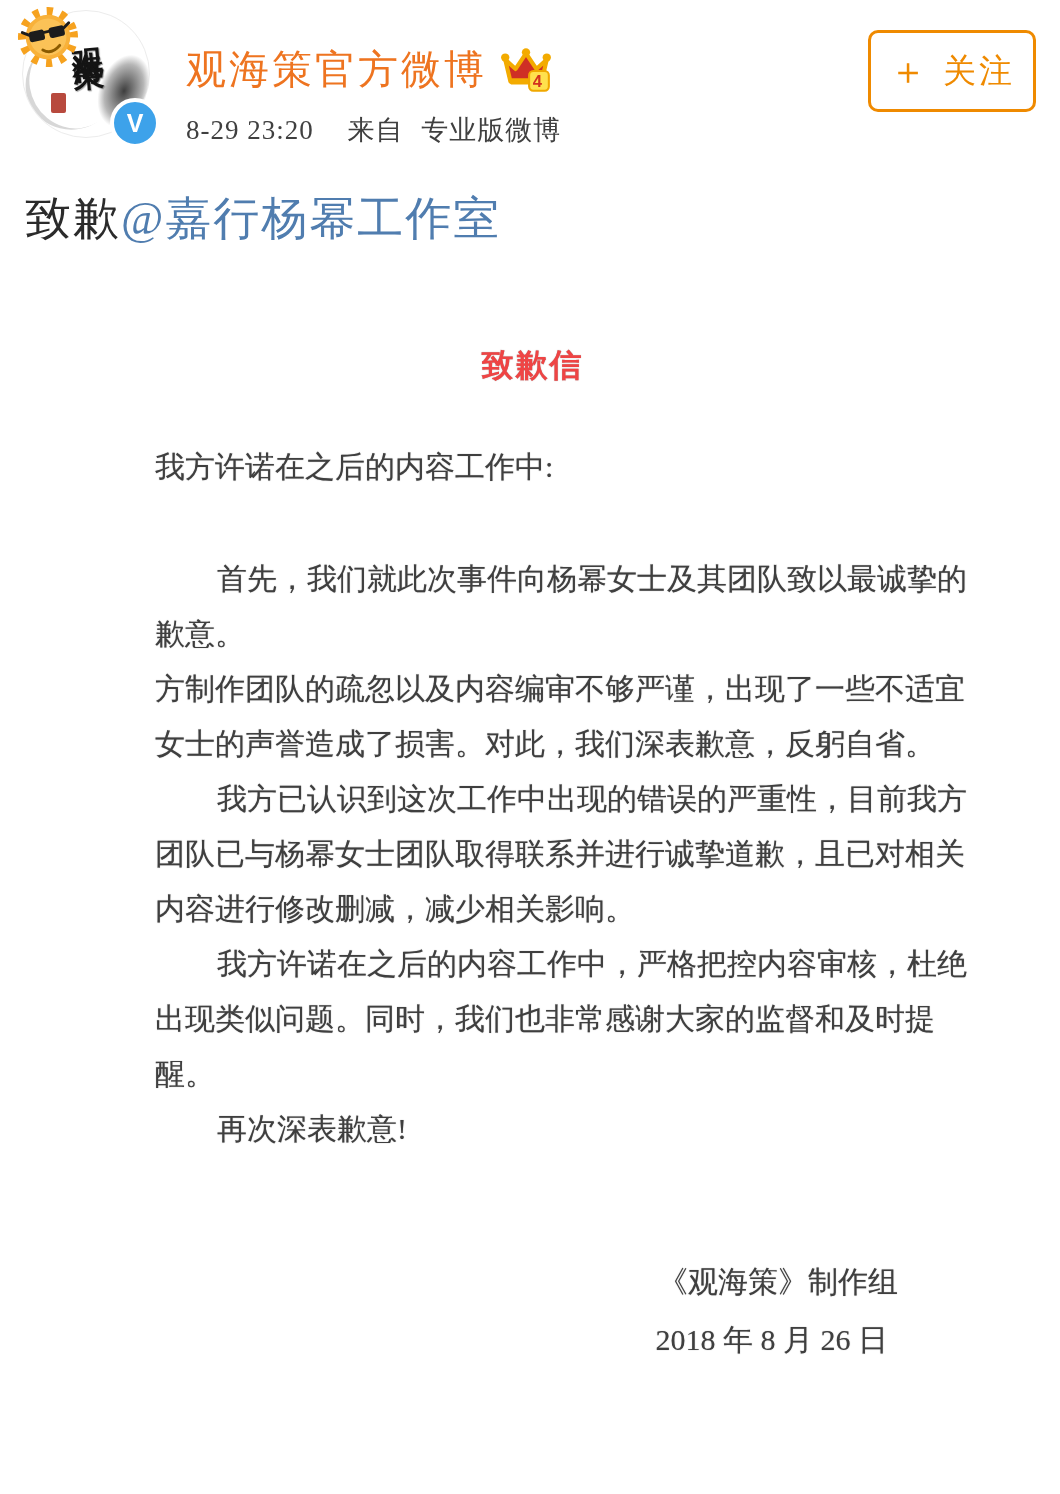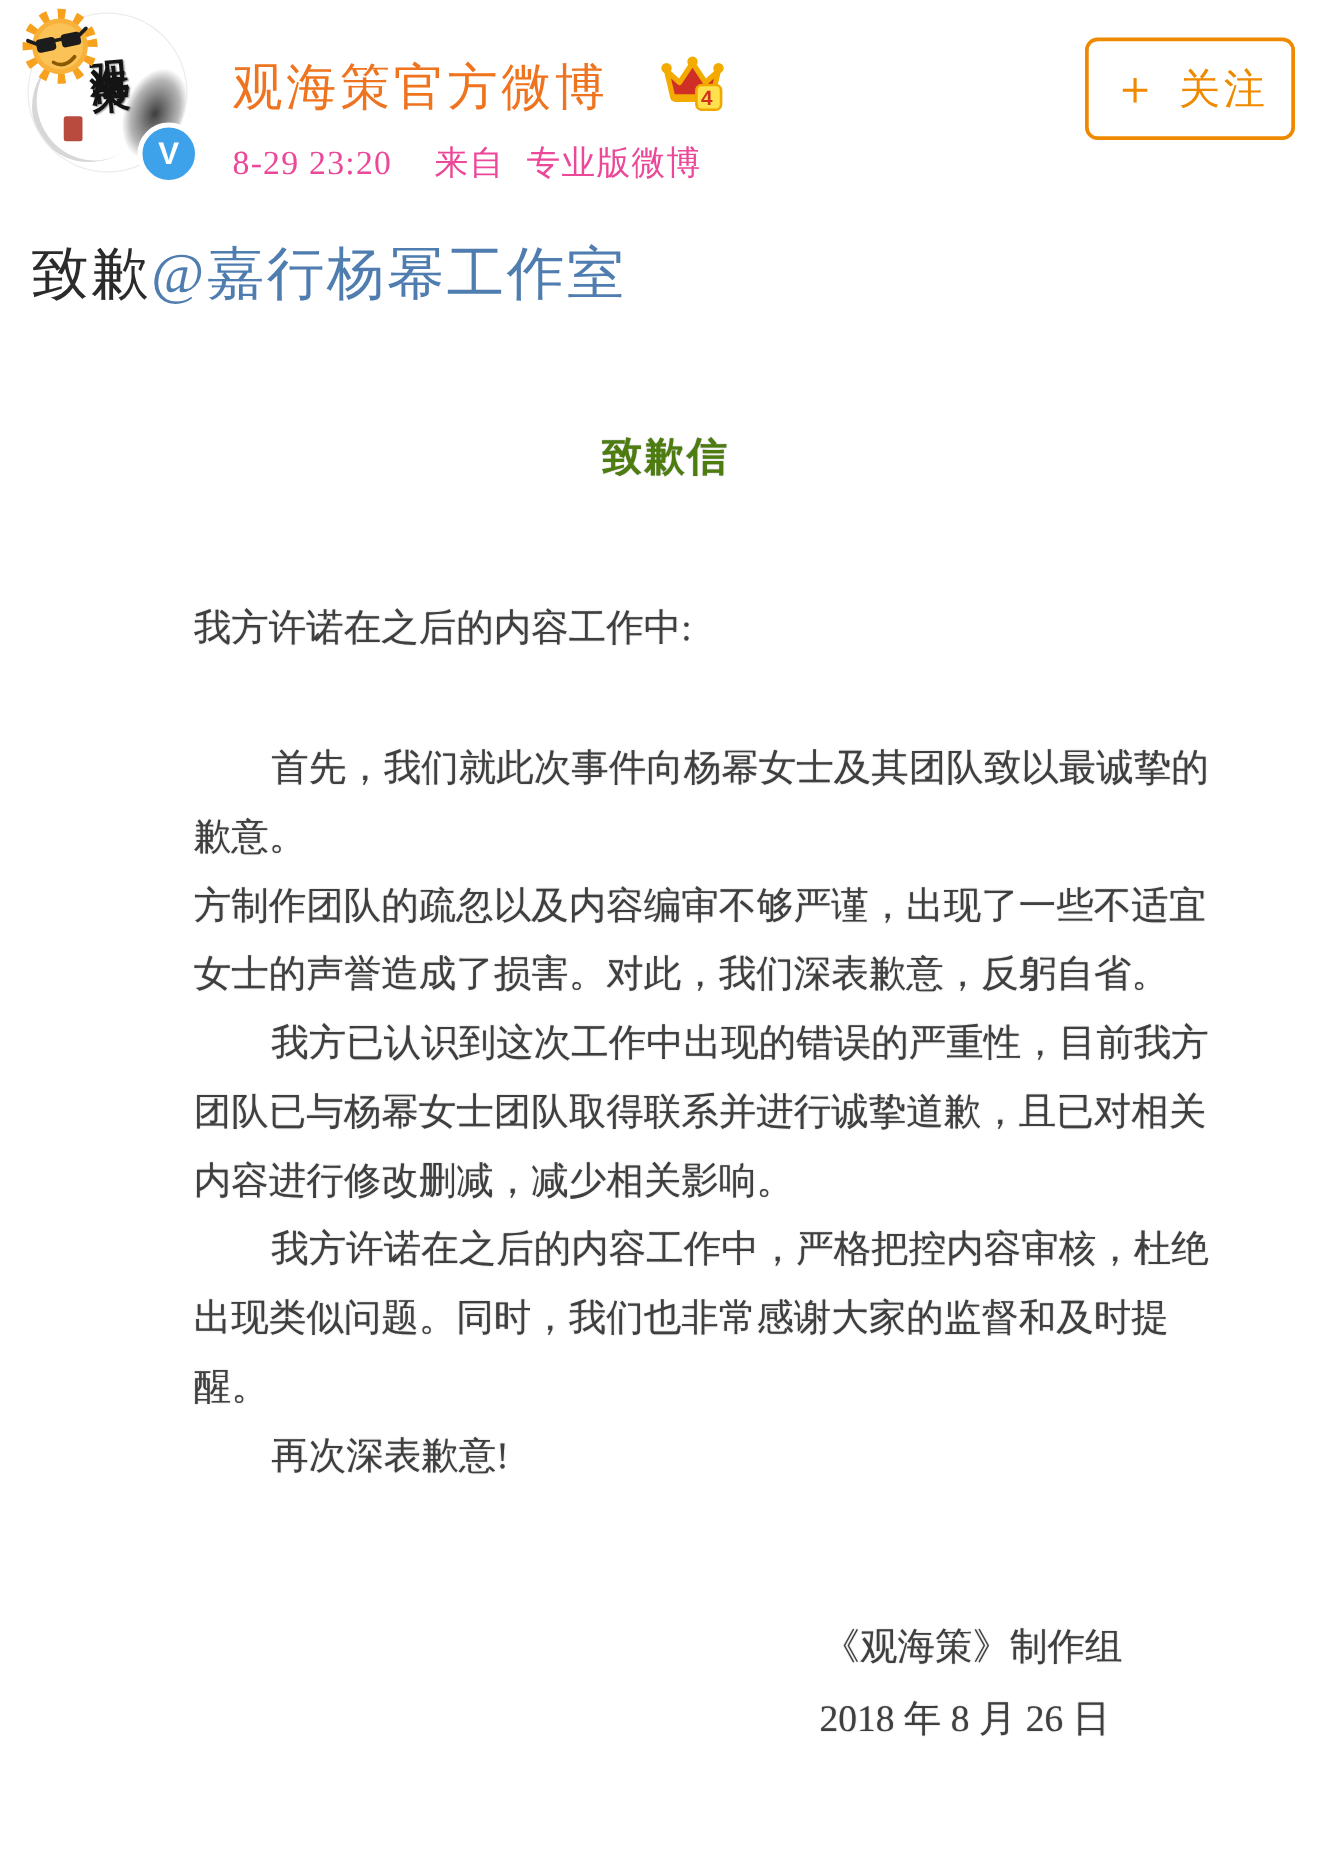--- a/index.html
+++ b/index.html
@@ -42,26 +42,26 @@
   .v-badge{
     position:absolute;right:-6px;bottom:-6px;width:42px;height:42px;border-radius:50%;
     background:#3da2ea;border:4px solid #ffffff;color:#fff;
     font-family:"Liberation Sans","DejaVu Sans",sans-serif;
     font-weight:bold;font-size:25px;
     display:flex;align-items:center;justify-content:center;
   }
   .user-line{
     position:absolute;left:186px;top:42px;
     font-size:40px;color:#ee7420;letter-spacing:3px;
-    display:flex;align-items:flex-start;cursor:pointer;gap:28px;
+    display:flex;align-items:center;cursor:pointer;
   }
   .crown-badge{margin-left:12px;cursor:pointer;}
   .meta-line{
     position:absolute;left:186px;top:112px;
-    font-size:27px;color:#ec4899;letter-spacing:1px;
+    font-size:27px;color:#404040;letter-spacing:1px;
   }
   .meta-line .src-label{margin-left:26px;}
   .meta-line .src-name{margin-left:10px;cursor:pointer;}
   .meta-time{cursor:pointer;}
   .follow-btn{
     position:absolute;right:24px;top:30px;width:168px;height:82px;
     box-sizing:border-box;border:3px solid #ef8a00;border-radius:10px;
     background:#fff;color:#ef8a00;font-size:33px;letter-spacing:3px;
     font-family:"Liberation Serif","DejaVu Serif",serif;
     display:flex;align-items:center;justify-content:center;gap:16px;cursor:pointer;
@@ -73,21 +73,21 @@
   }
   .mention{color:#507daf;cursor:pointer;}
   
   .letter{
     margin-top:95px;padding:0 150px 0 155px;
     color:#3f3f3f;cursor:pointer;
     text-shadow:0 0 1px rgba(70,70,70,.55);
   }
   .letter-title{
     text-align:center;font-weight:bold;font-size:32px;letter-spacing:2px;
-    color:#4d7c0f;line-height:40px;margin-bottom:100px;
+    color:#ef4444;line-height:40px;margin-bottom:64px;
   }
   .letter-salutation{font-size:30px;line-height:36px;margin-bottom:66px;}
   .letter-line{font-size:30px;line-height:55px;height:55px;white-space:nowrap;}
   .letter-line.indent{text-indent:62px;}
   .letter-sign{margin-top:105px;text-align:right;}
   .sign-name{font-size:30px;line-height:42px;margin-right:12px;}
   .sign-date{font-size:30px;line-height:42px;margin-top:16px;margin-right:22px;}
 </style>
 </head>
 <body>

